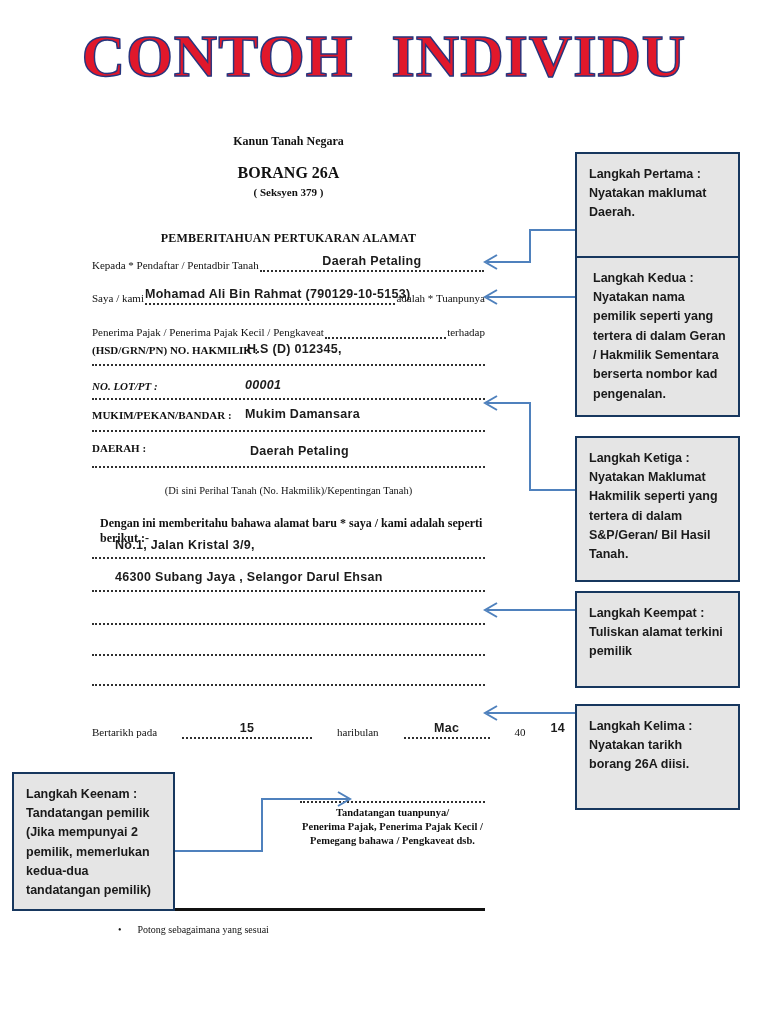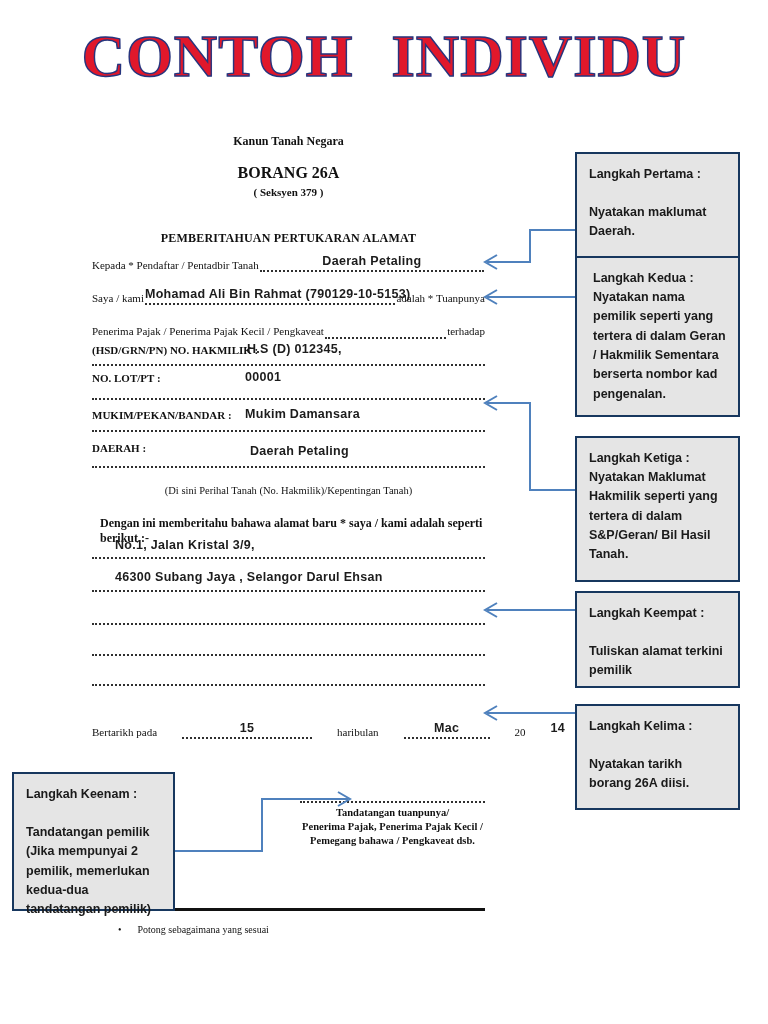--- a/index.html
+++ b/index.html
@@ -55,21 +55,21 @@
   .sig .sigtxt{font-weight:bold;font-size:10.5px;line-height:14px;}
   .botrule{position:absolute;left:95px;top:908px;width:390px;border-top:3px solid #111;}
   .footnote{position:absolute;left:118px;top:924px;font-size:10px;display:flex;gap:16px;}
 
   .callout{
     position:absolute;border:2.5px solid var(--box-border);background:#e5e5e5;
     padding:11px 12px;font-family:"Liberation Sans",sans-serif;color:#1a1a1a;
   }
   .callout .c-title{font-weight:bold;font-size:12.5px;line-height:1.5;}
   .callout .c-body{font-weight:bold;font-size:12.5px;line-height:1.55;}
-  .callout .c-body.gap{margin-top:19px;}
+  .callout .c-body.gap{}
   .callout .c-body.tight{margin-top:0;}
   #b1{left:575px;top:152px;width:165px;height:106px;}
   #b2{left:575px;top:256px;width:165px;height:161px;padding-left:16px;}
   #b3{left:575px;top:436px;width:165px;height:146px;}
   #b4{left:575px;top:591px;width:165px;height:97px;}
   #b5{left:575px;top:704px;width:165px;height:106px;}
   #b6{left:12px;top:772px;width:163px;height:139px;}
 
   svg.arrows{position:absolute;left:0;top:0;width:768px;height:1024px;pointer-events:none;}
   svg.arrows path{stroke:var(--arrow);stroke-width:2;fill:none;}
@@ -94,33 +94,33 @@
   </div>
 
   <div class="row" style="top:281px;height:24px;">
     <span class="lbl">Saya / kami</span>
     <span class="dots">
       <span class="val">Mohamad Ali Bin Rahmat (790129-10-5153)</span>
     </span>
     <span class="sfx">adalah * Tuanpunya</span>
   </div>
 
-  <div class="row" style="top:325px;height:14px;align-items:center;">
+  <div class="row" style="top:325px;height:14px;">
     <span class="lbl">Penerima Pajak / Penerima Pajak Kecil / Pengkaveat</span>
     <span class="dots"></span>
     <span class="sfx">terhadap</span>
   </div>
 
   <div class="lblrow" style="top:344px;">
     <span>(HSD/GRN/PN) NO. HAKMILIK :</span>
     <span class="fval" style="left:155px;">H.S (D) 012345,</span>
   </div>
   <div class="dotline" style="top:364px;"></div>
 
-  <div class="lblrow" style="top:372px;">
+  <div class="lblrow" style="top:380px;font-style:italic;">
     <span>NO. LOT/PT :</span>
     <span class="fval">00001</span>
   </div>
   <div class="dotline" style="top:398px;"></div>
 
   <div class="lblrow" style="top:409px;">
     <span>MUKIM/PEKAN/BANDAR :</span>
     <span class="fval">Mukim Damansara</span>
   </div>
   <div class="dotline" style="top:430px;"></div>
@@ -145,21 +145,21 @@
 
   <div class="row" style="top:715px;height:24px;gap:24px;">
     <span class="lbl">Bertarikh pada</span>
     <span class="dots" style="flex:0 0 130px;">
       <span class="val">15</span>
     </span>
     <span class="lbl">haribulan</span>
     <span class="dots" style="flex:0 0 86px;">
       <span class="val">Mac</span>
     </span>
-    <span class="lbl">20</span>
+    <span class="lbl">40</span>
     <span class="dots">
       <span class="val">14</span>
     </span>
   </div>
 
   <div class="sig">
     <div class="sigline"></div>
     <div class="sigtxt">Tandatangan tuanpunya/</div>
     <div class="sigtxt">Penerima Pajak, Penerima Pajak Kecil /</div>
     <div class="sigtxt">Pemegang bahawa / Pengkaveat dsb.</div>

